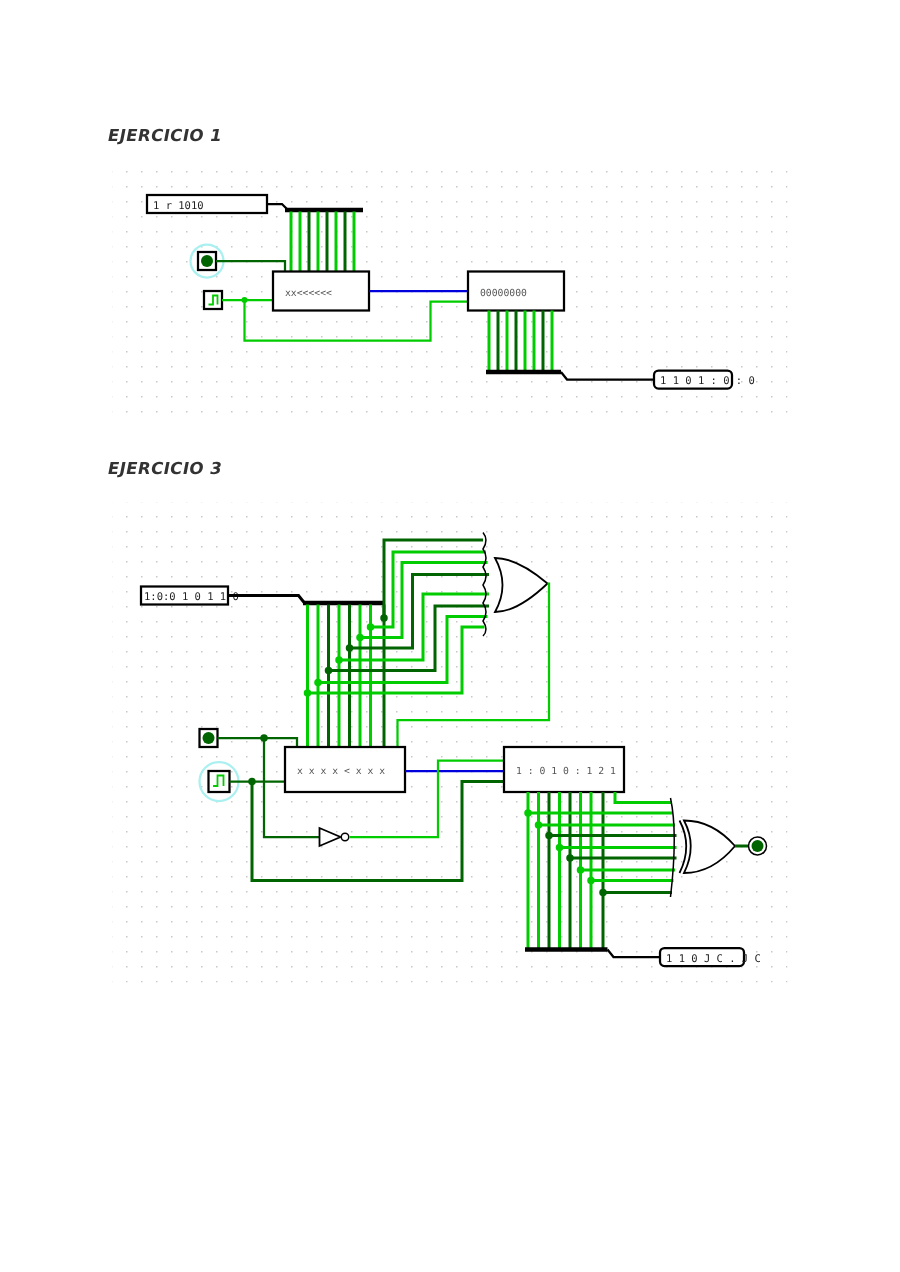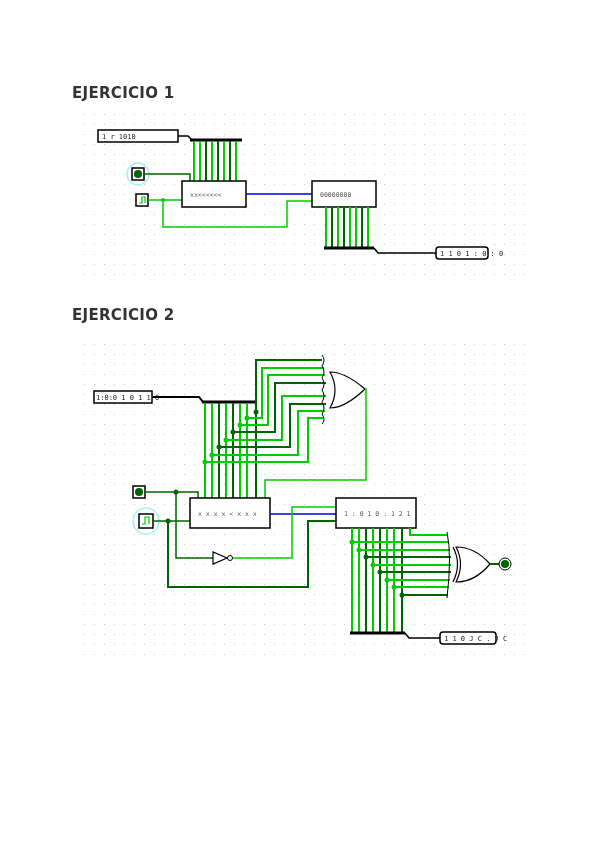--- a/index.html
+++ b/index.html
@@ -1,26 +1,26 @@
 <!DOCTYPE html>
 <html><head>
 <meta charset="utf-8">
 <style>
   html,body{margin:0;padding:0;background:#fff;}
   body{width:600px;height:848px;position:relative;overflow:hidden;font-family:"DejaVu Sans",sans-serif;}
-  .heading{position:absolute;font-weight:bold;font-size:15px;color:#333;letter-spacing:0.3px;}
+  .heading{position:absolute;font-weight:bold;font-size:11px;color:#333;letter-spacing:0.3px;font-style:italic;}
   svg{position:absolute;left:0;top:0;}
   .pin-text{font-family:"DejaVu Sans Mono",monospace;font-size:7px;fill:#222;}
   .reg-text{font-family:"DejaVu Sans Mono",monospace;font-size:6.5px;fill:#555;}
 </style>
 </head>
 <body>
 
 <div class="heading" style="left:72px;top:84px;">EJERCICIO 1</div>
-<div class="heading" style="left:72px;top:306px;">EJERCICIO 2</div>
+<div class="heading" style="left:72px;top:306px;">EJERCICIO 3</div>
 
 <svg width="600" height="848">
   <defs>
     <pattern id="dots" width="10" height="10" patternUnits="userSpaceOnUse">
       <rect x="4" y="4" width="1" height="1" fill="#c8c8c8"></rect>
     </pattern>
   </defs>
   <rect x="75" y="112" width="450" height="170" fill="url(#dots)"></rect>
   <rect x="75" y="335" width="450" height="320" fill="url(#dots)"></rect>
 </svg>

